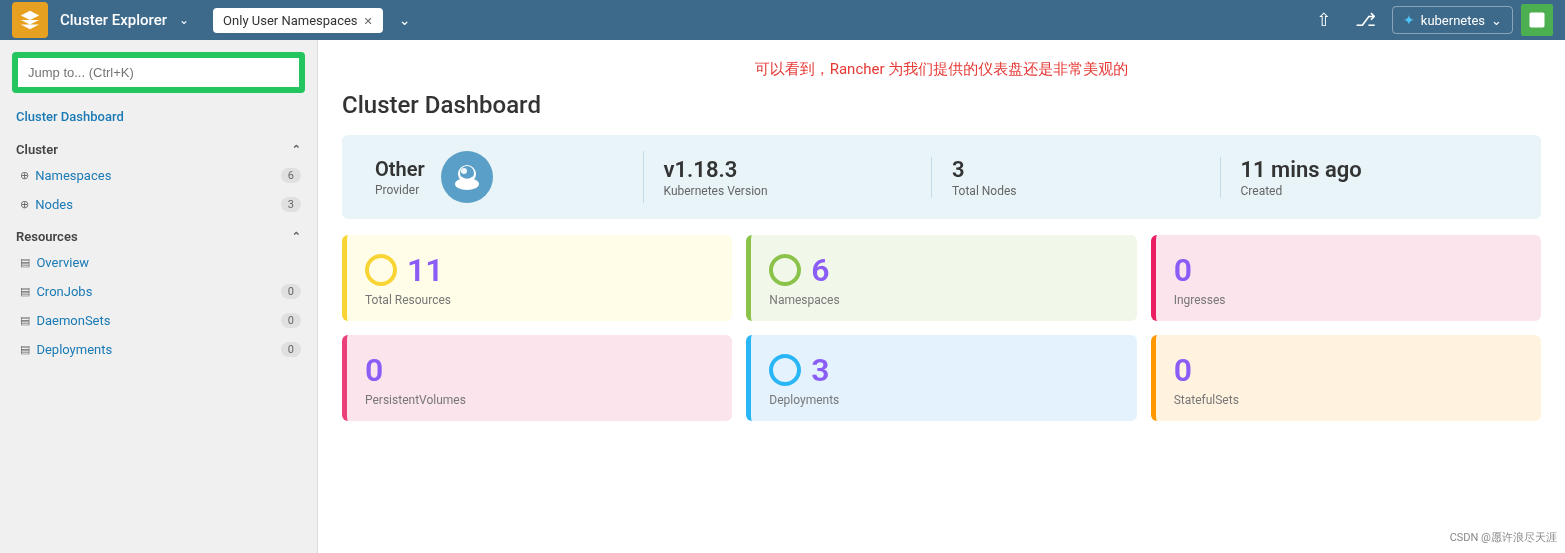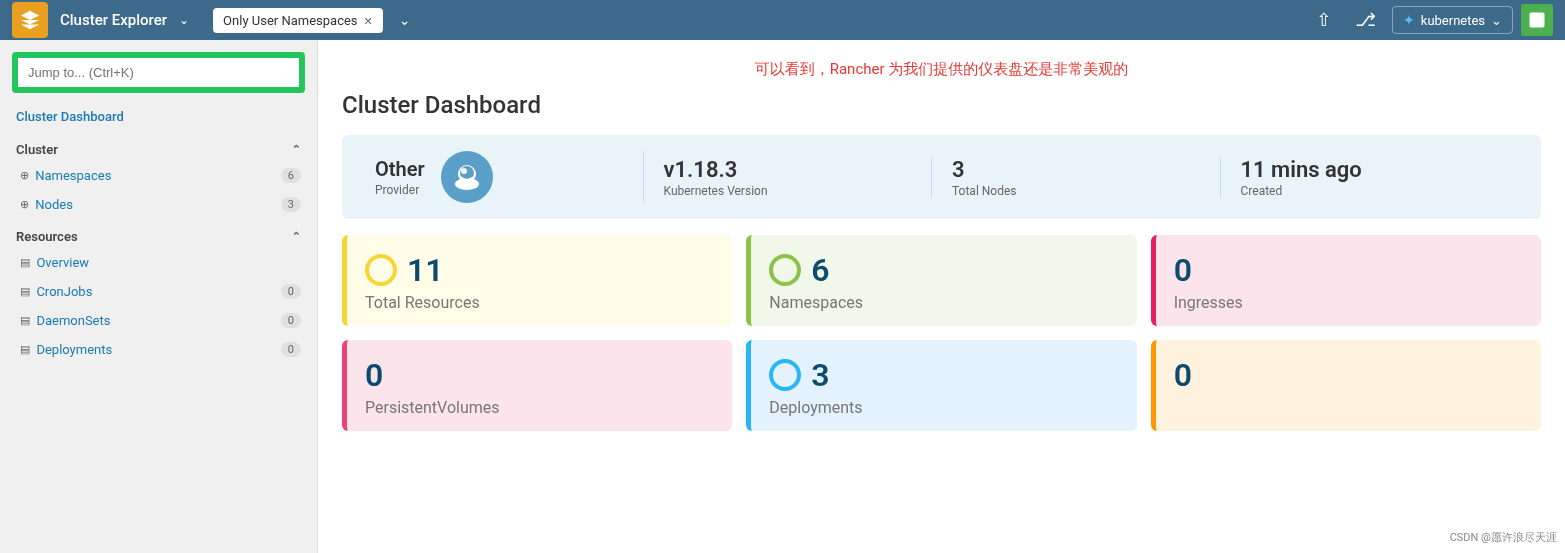--- a/index.html
+++ b/index.html
@@ -270,24 +270,24 @@
       border: 4px solid transparent;
       flex-shrink: 0;
     }
     .stat-circle-yellow { border-color: #f9d435; }
     .stat-circle-green { border-color: #8bc34a; }
     .stat-circle-blue { border-color: #29b6f6; }
 
     .stat-number {
       font-size: 32px;
       font-weight: 600;
-      color: #0c4a6e;
+      color: #8b5cf6;
     }
     .stat-label {
-      font-size: 16px;
+      font-size: 12px;
       color: #777;
       margin-top: 4px;
     }
 
     .watermark {
       position: fixed;
       bottom: 8px;
       right: 8px;
       font-size: 11px;
       color: #888;
@@ -472,18 +472,19 @@
           <div class="stat-circle stat-circle-blue"></div>
           <span class="stat-number">3</span>
         </div>
         <div class="stat-label">Deployments</div>
       </div>
 
       <div class="stat-card stat-card-orange">
         <div class="stat-card-header">
           <span class="stat-number">0</span>
         </div>
+        <div class="stat-label">StatefulSets</div>
       </div>
     </div>
   </main>
 </div>
 
 <div class="watermark">CSDN @愿许浪尽天涯</div>
 
 </body></html>

